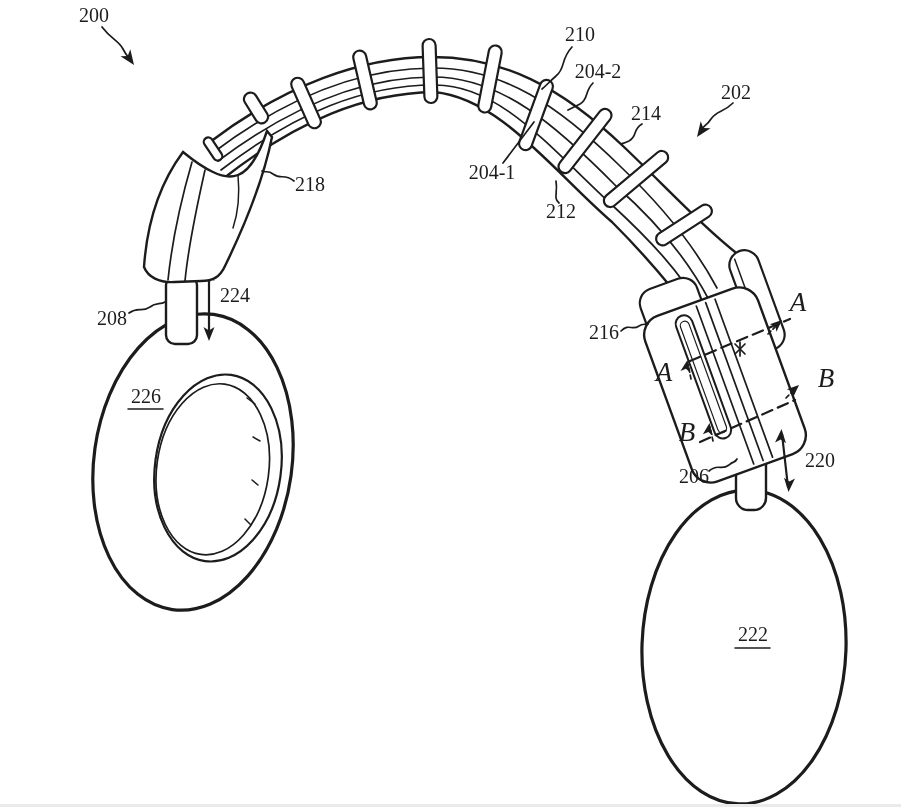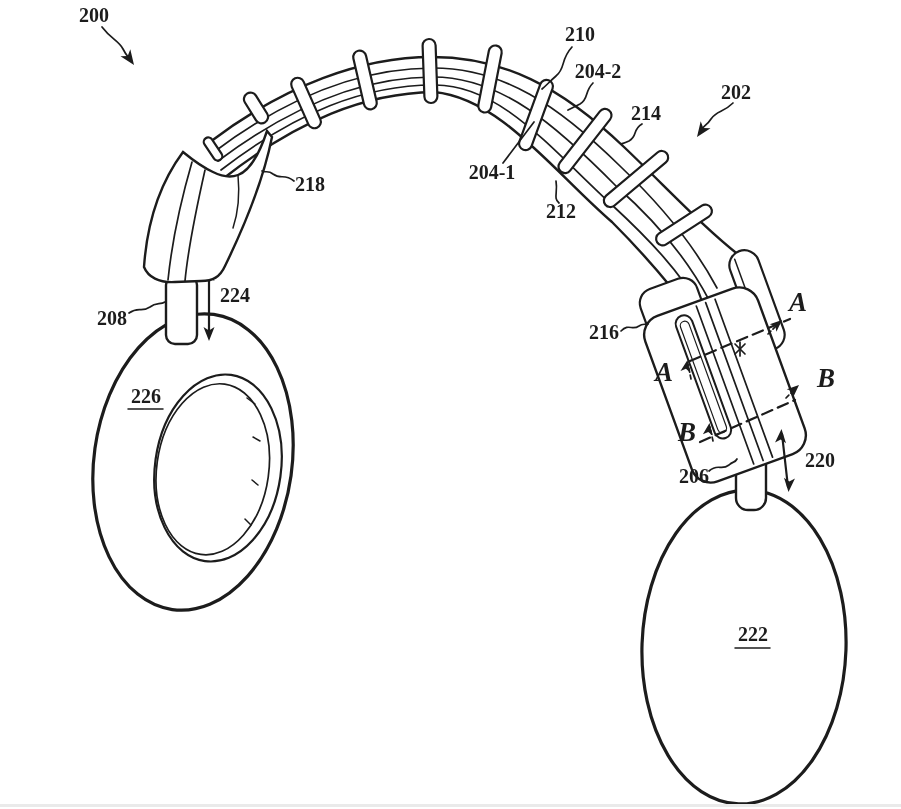--- a/index.html
+++ b/index.html
@@ -1,17 +1,17 @@
 <!DOCTYPE html>
 <html style="--ink: #1c1c1c; --paper: #ffffff;"><head>
 <meta charset="utf-8">
 <style>
   :root{ --ink:#1c1c1c; --paper:#ffffff; }
   html,body{margin:0;padding:0;background:var(--paper);}
-  .figure-wrap{width:901px;height:809px;position:relative;background:var(--paper);overflow:hidden;font-weight:bold;}
+  .figure-wrap{width:901px;height:809px;position:relative;background:var(--paper);overflow:hidden;}
   svg{display:block;}
   text.ref{font-family:"Liberation Serif",serif;font-size:20px;fill:var(--ink);}
   text.sec{font-family:"Liberation Serif",serif;font-style:italic;font-size:27px;fill:var(--ink);}
   .ln{fill:none;stroke:var(--ink);stroke-linecap:round;}
   .shape{fill:var(--paper);stroke:var(--ink);}
   .solid{fill:var(--ink);stroke:none;}
   .w12{stroke-width:1.2}
   .w15{stroke-width:1.5}
   .w17{stroke-width:1.7}
   .w20{stroke-width:2.0}

